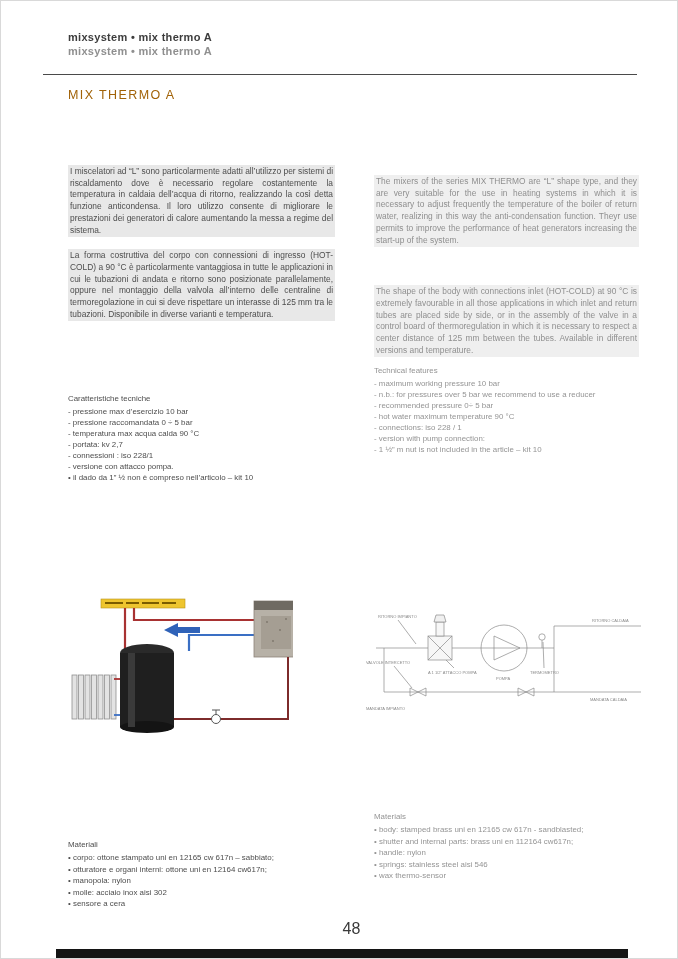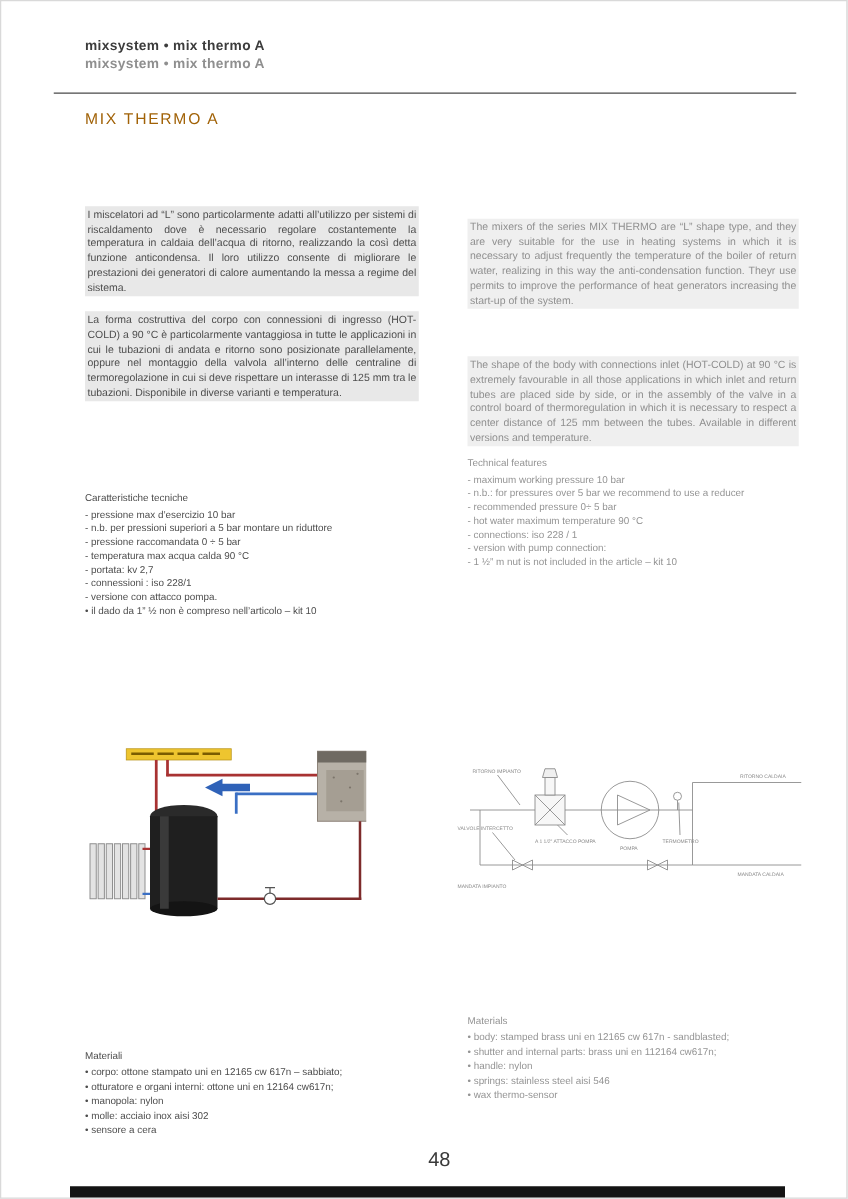--- a/index.html
+++ b/index.html
@@ -58,21 +58,20 @@
   </div>
   <div class="abs col-right intro en" style="top:136px">
     <p>The mixers of the series MIX THERMO are “L” shape type, and they are very suitable for the use in heating systems in which it is necessary to adjust frequently the temperature of the boiler of return water, realizing in this way the anti-condensation function. Theyr use permits to improve the performance of heat generators increasing the start-up of the system.</p>
     <p>The shape of the body with connections inlet (HOT-COLD) at 90 °C is extremely favourable in all those applications in which inlet and return tubes are placed side by side, or in the assembly of the valve in a control board of thermoregulation in which it is necessary to respect a center distance of 125 mm between the tubes. Available in different versions and temperature.</p>
   </div>
 
   <div class="abs col-left" style="top:365px">
     <div class="list-title">Caratteristiche tecniche</div>
     <div class="tech-list">
       <div>- pressione max d’esercizio 10 bar</div>
-      <div>- n.b. per pressioni superiori a 5 bar montare un riduttore</div>
       <div>- pressione raccomandata 0 ÷ 5 bar</div>
       <div>- temperatura max acqua calda 90 °C</div>
       <div>- portata: kv 2,7</div>
       <div>- connessioni : iso 228/1</div>
       <div>- versione con attacco pompa.</div>
       <div>• il dado da 1” ½ non è compreso nell’articolo – kit 10</div>
     </div>
   </div>
   <div class="abs col-right" style="top:365px">
     <div class="list-title en">Technical features</div>

